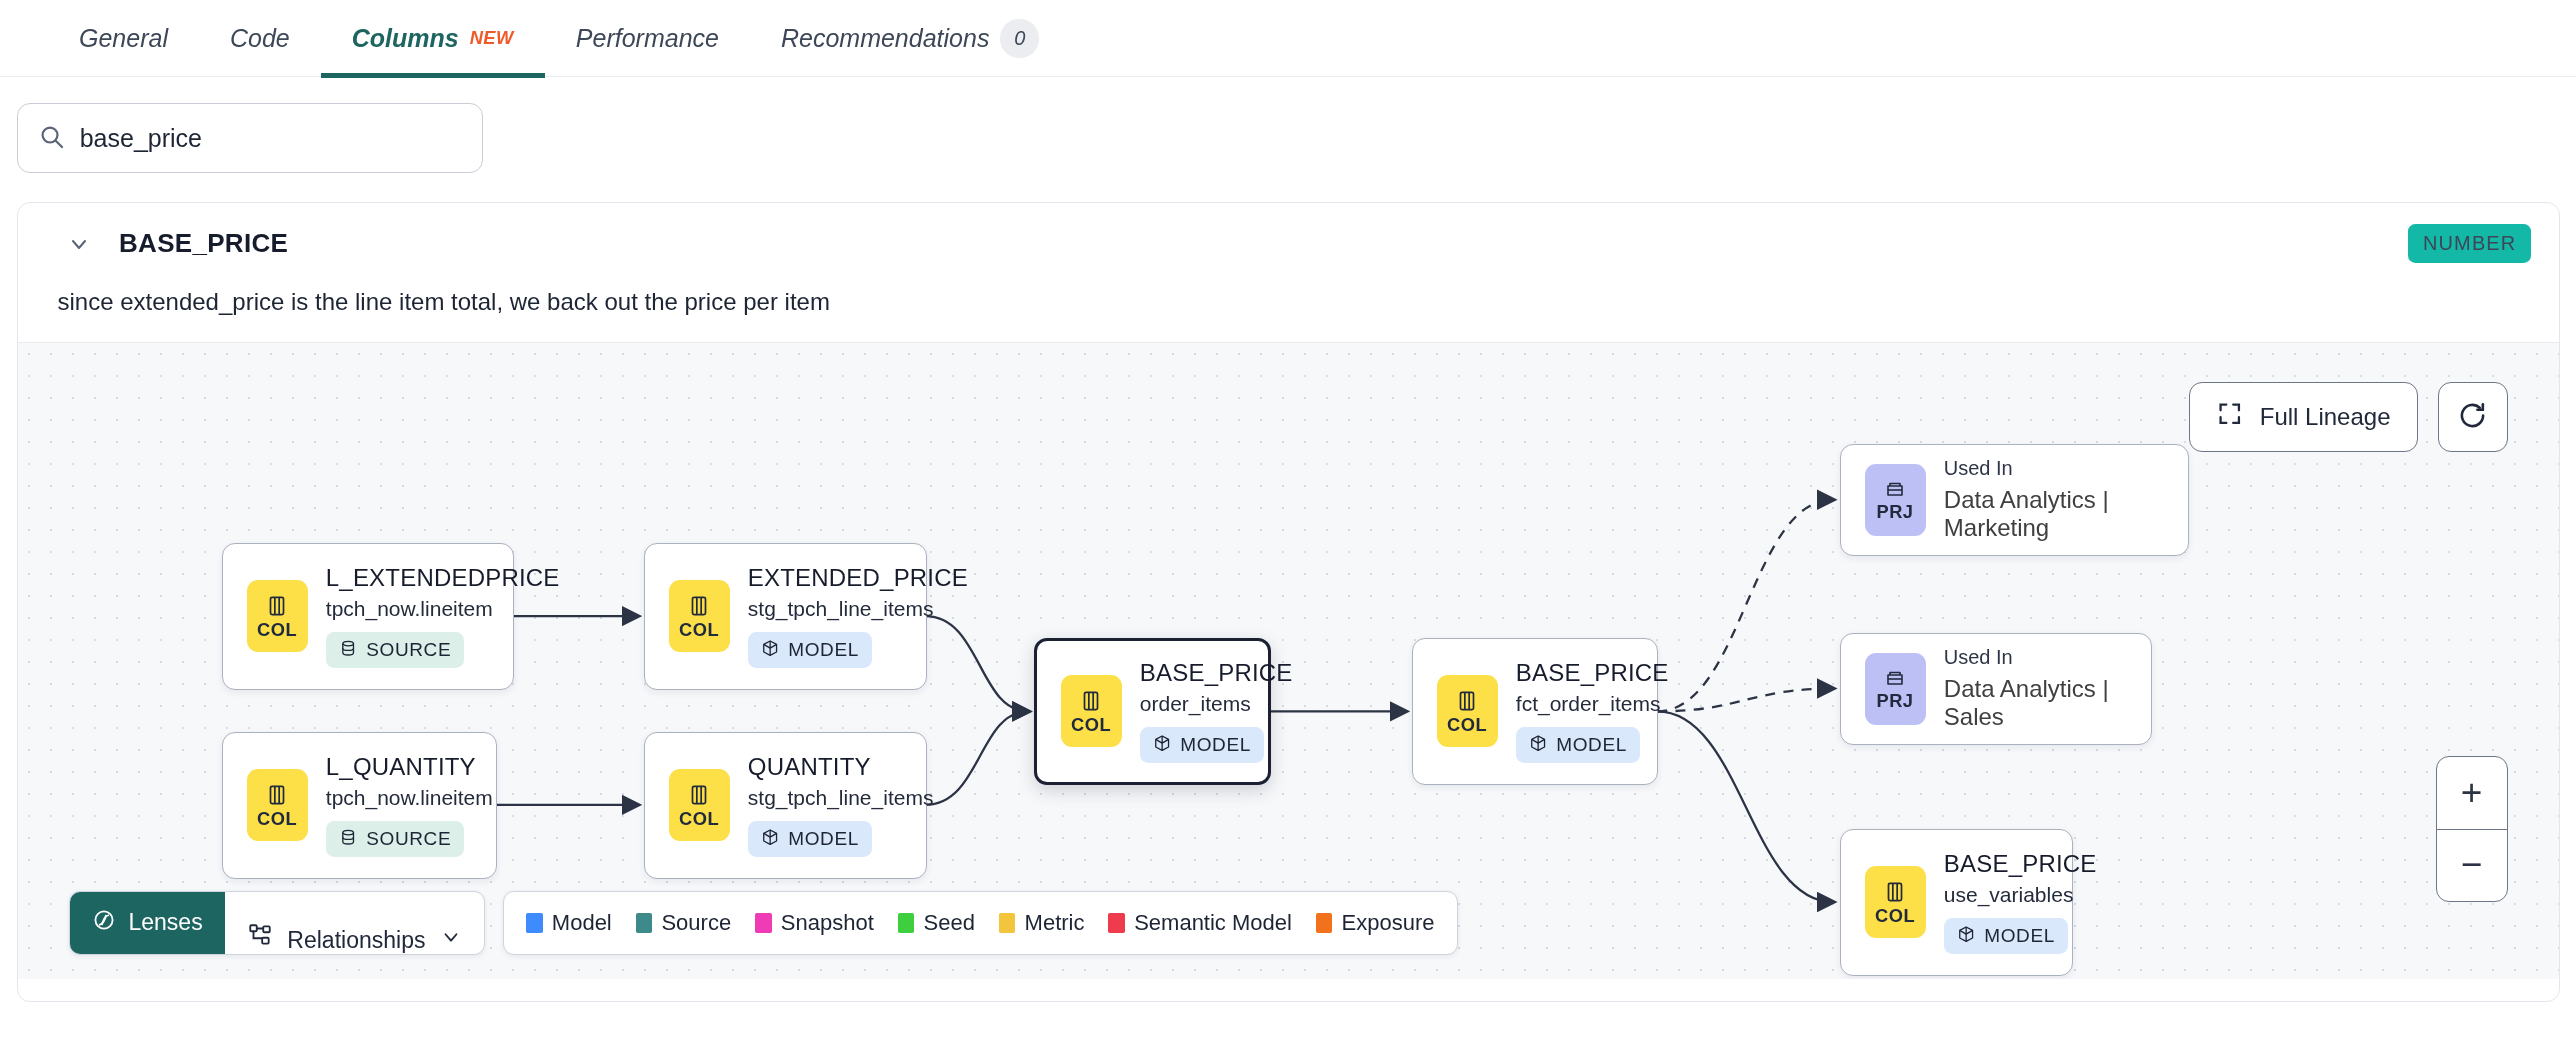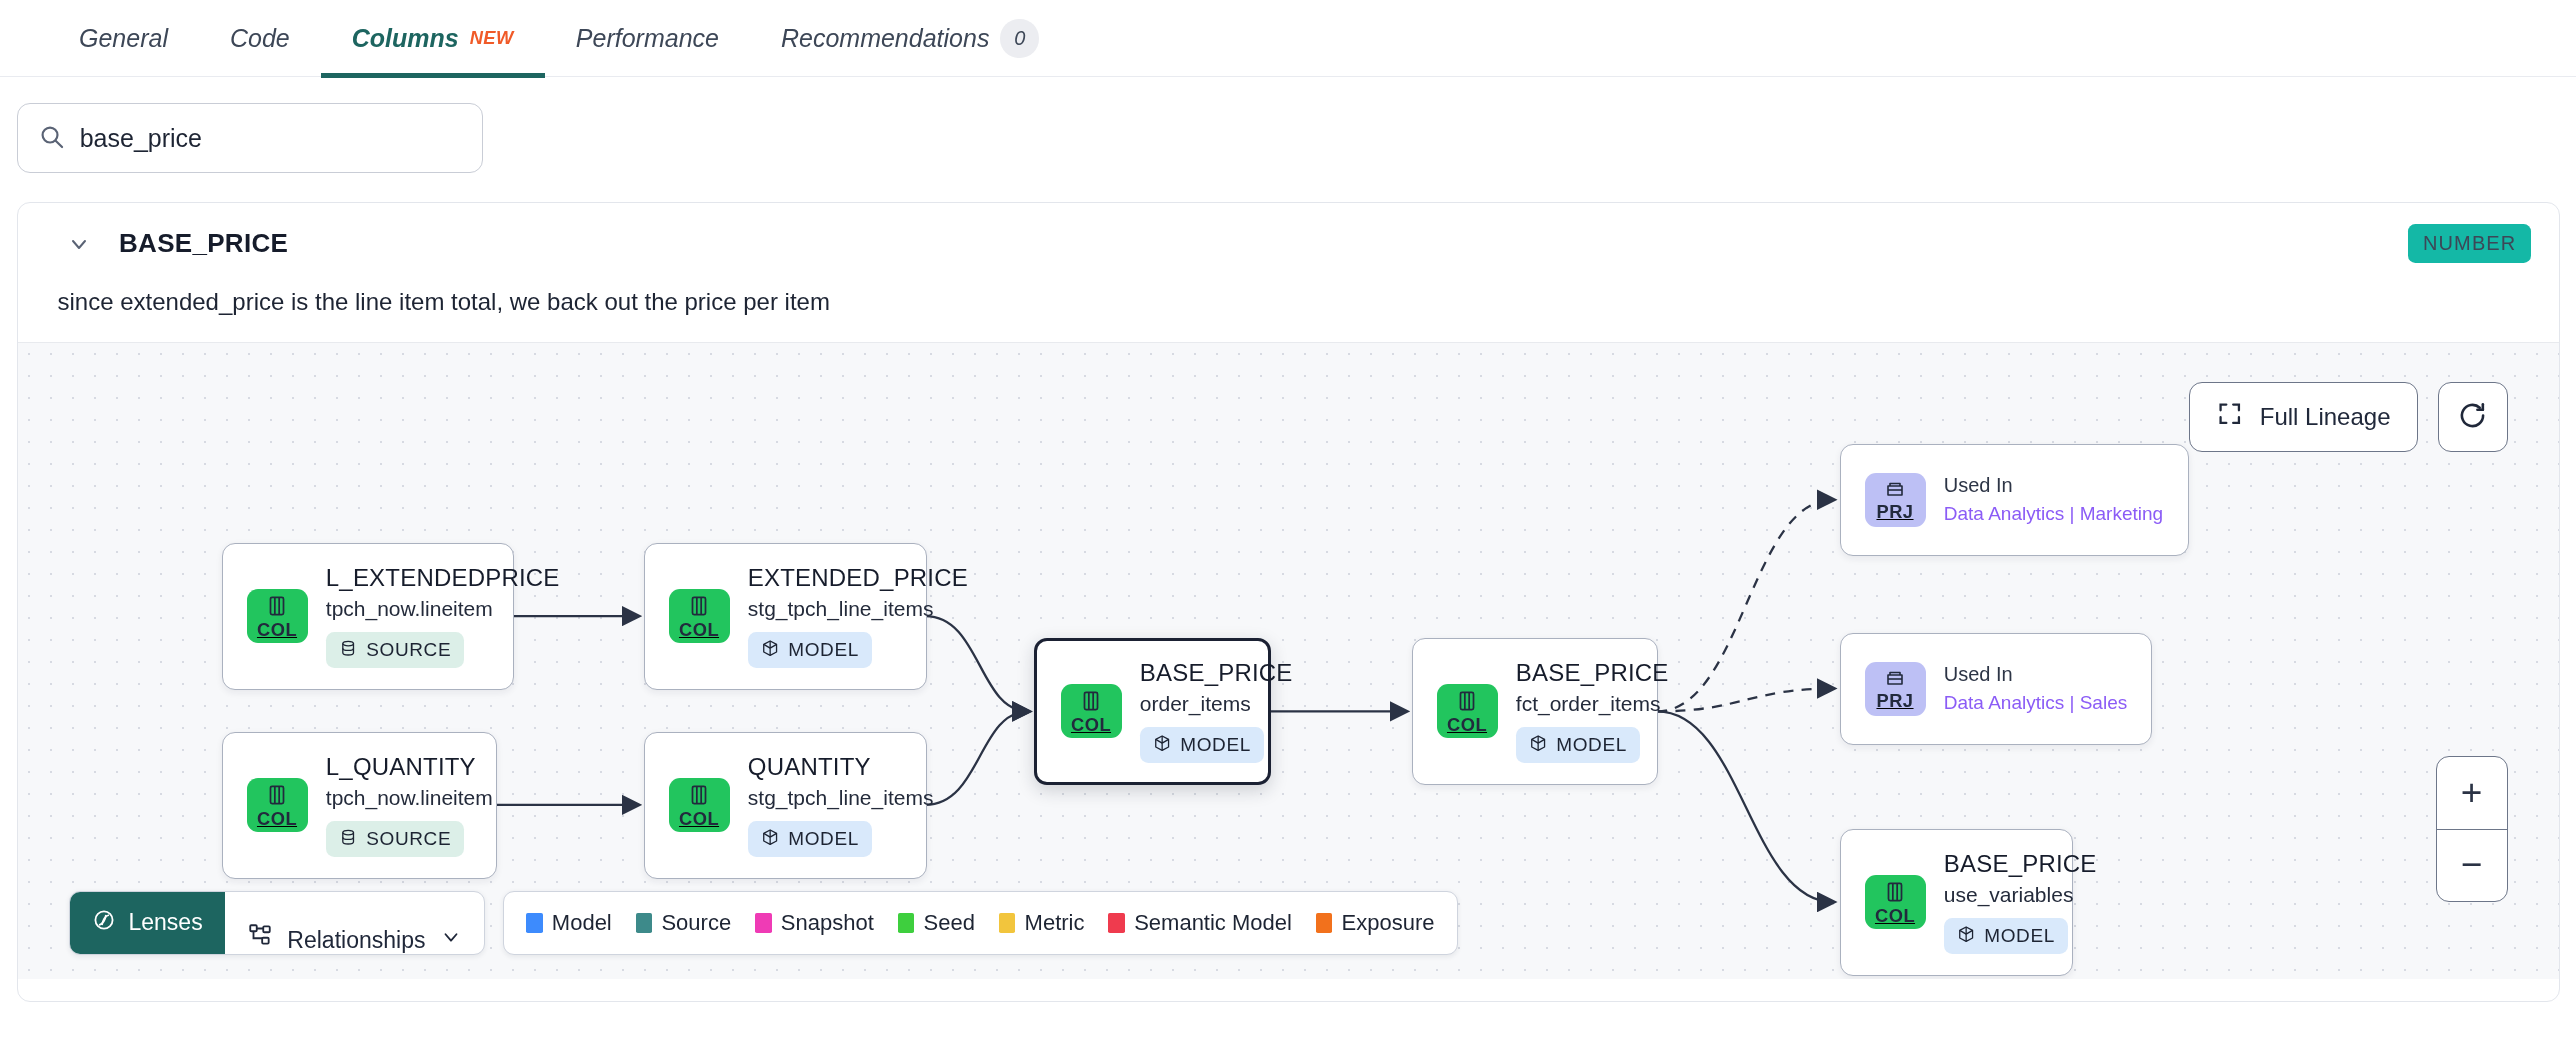--- a/index.html
+++ b/index.html
@@ -150,31 +150,30 @@
     align-items: center;
     box-shadow: 0 2.8px 7.3px rgba(25,32,50,.07);
     cursor: pointer;
   }
   .node.selected {
     border: 3.7px solid #1b2133;
     box-shadow: 0 5.5px 16.5px rgba(25,32,50,.18);
   }
   .badge-sq {
     flex: none;
-    width: 61px; height: 54px;
+    width: 61px; height: 72px;
     border-radius: 11px;
     display: flex;
     flex-direction: column;
     align-items: center;
     justify-content: center;
     gap: 1.8px;
     margin: 0 18.3px 0 24px;
-    text-decoration: underline;
-  }
-  .badge-sq.col { background: #22c55e; }
+  }
+  .badge-sq.col { background: #fde047; }
   .badge-sq.prj { background: #bdc0f5; }
   .badge-sq .bl {
     font-size: 18.3px;
     font-weight: bold;
     color: #222a3d;
     letter-spacing: 0.5px;
     line-height: 1;
   }
   .node-txt { display: flex; flex-direction: column; gap: 5.5px; }
   .node-name {
@@ -198,22 +197,22 @@
     margin-top: 5.5px;
     width: fit-content;
   }
   .pill.source { background: #dcefe8; }
   .pill.model  { background: #d9e9fb; }
   .prj-used {
     font-size: 20px;
     color: #2d3546;
   }
   .prj-name {
-    font-size: 19px;
-    color: #8b5cf6;
+    font-size: 24px;
+    color: #404040;
   }
 
   
   .ctl-topright {
     position: absolute;
     top: 39px; right: 51px;
     display: flex; gap: 20px;
   }
   .btn-lineage {
     height: 70px;

